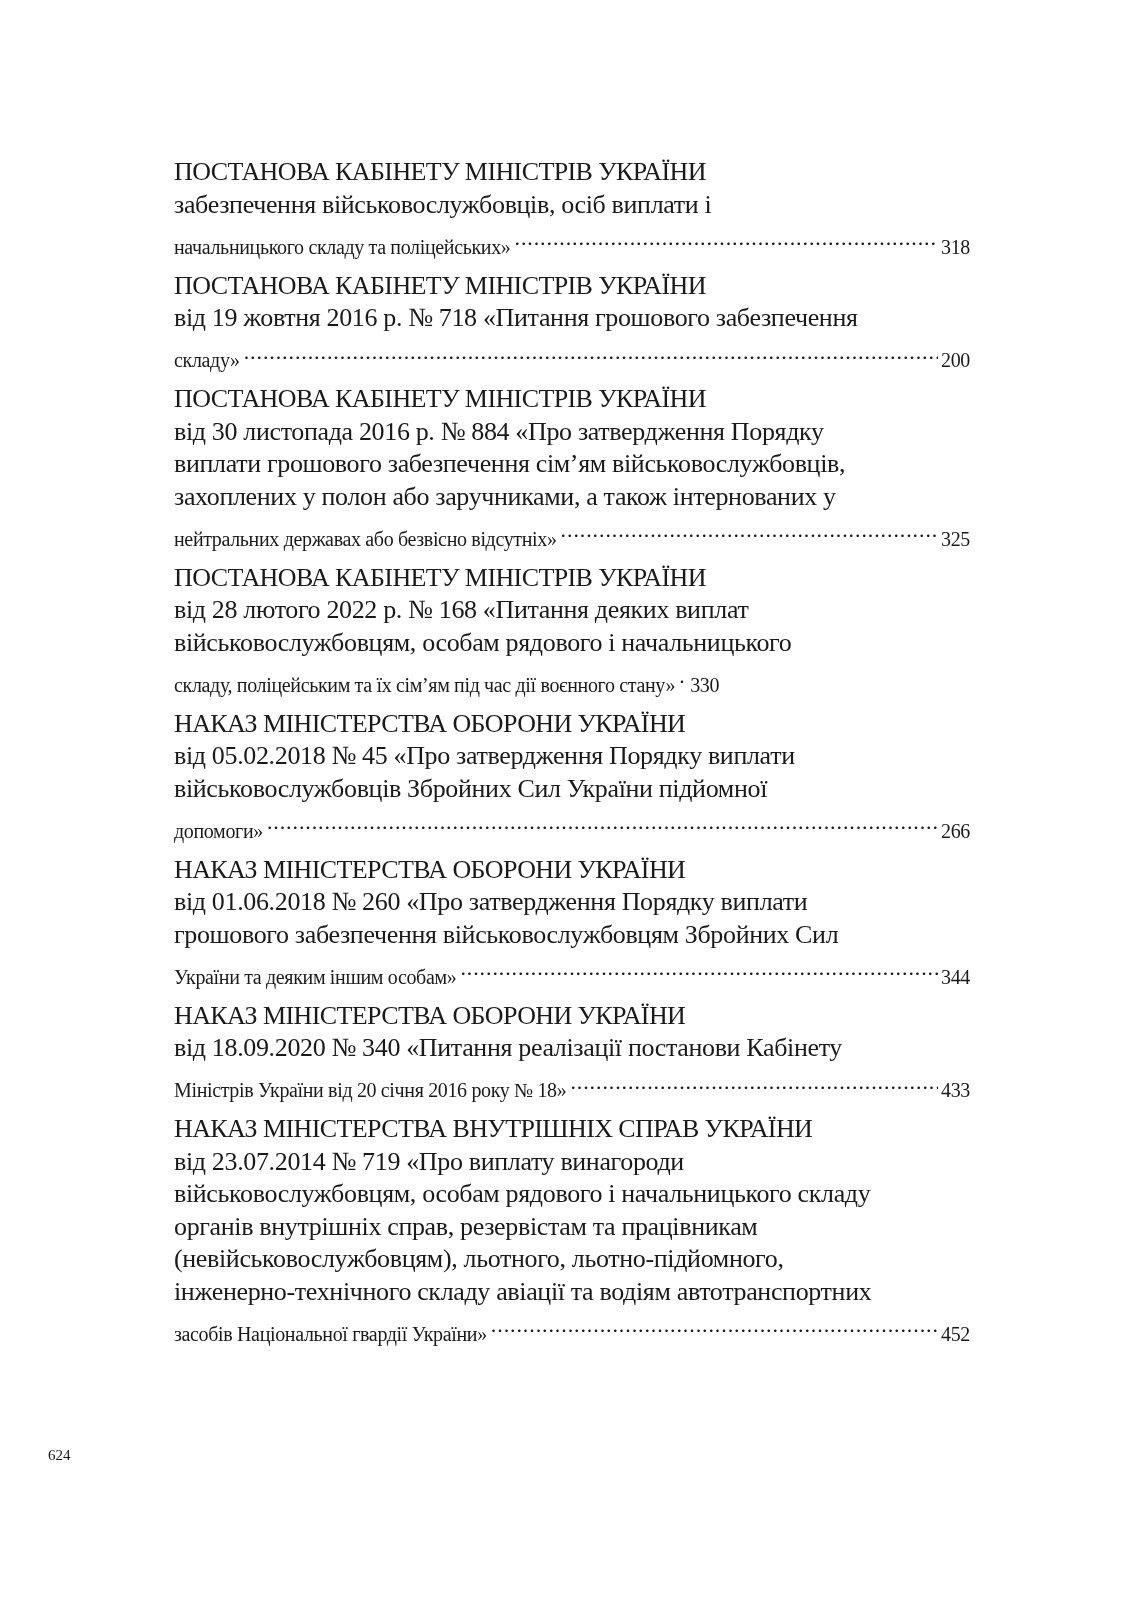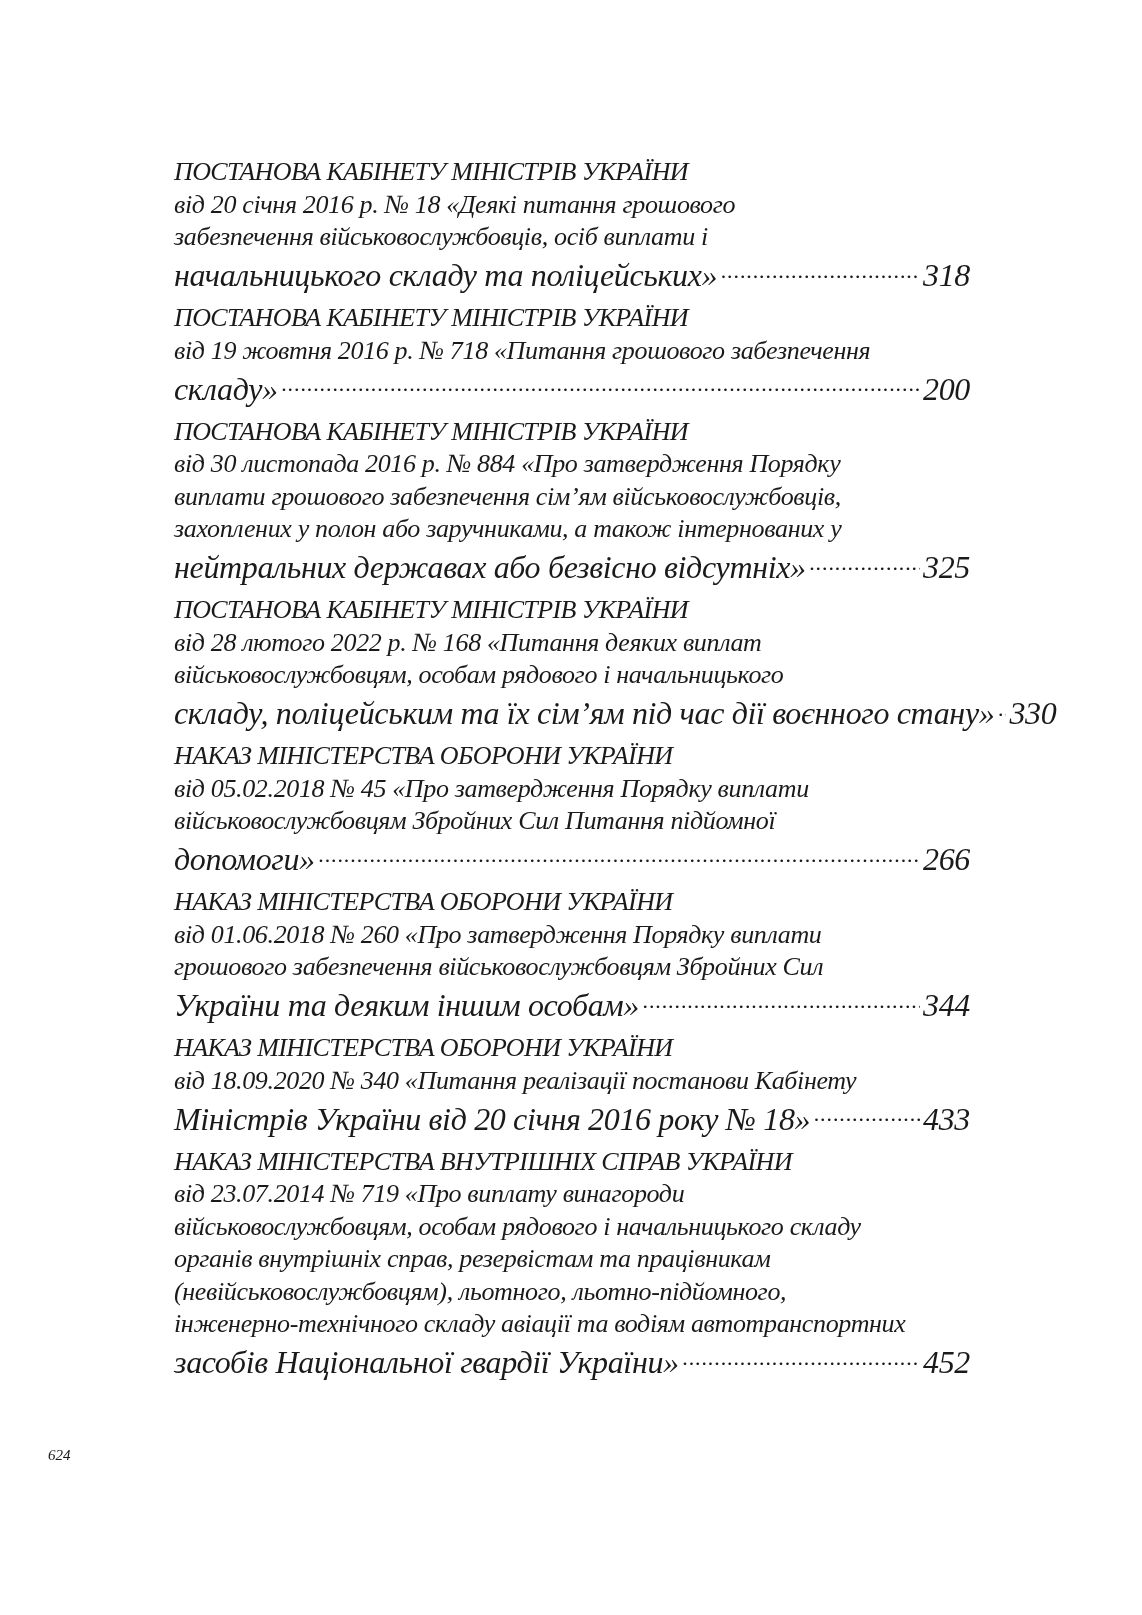--- a/index.html
+++ b/index.html
@@ -14,21 +14,20 @@
     overflow: hidden;
     font-family: "Liberation Serif", "DejaVu Serif", serif;
     color: #1a1a1a;
   }
   .page {
     position: absolute;
     left: 0;
     top: 0;
     width: 1142px;
     height: 1615px;
-    font-style: italic;
   }
   .toc {
     position: absolute;
     left: 174px;
     top: 156px;
     width: 796px;
   }
   .entry {
     margin: 0 0 16px 0;
   }
@@ -38,21 +37,21 @@
     height: 32.5px;
     white-space: nowrap;
     letter-spacing: -0.35px;
   }
   .heading {
     letter-spacing: -0.6px;
   }
   .last-line {
     display: flex;
     align-items: baseline;
-    font-size: 32px;
+    font-size: 20px;
     line-height: 32.5px;
     height: 32.5px;
     white-space: nowrap;
     letter-spacing: -0.35px;
   }
   .last-line .txt {
     flex: 0 0 auto;
   }
   .last-line .leader {
     flex: 1 1 auto;
@@ -86,21 +85,20 @@
   }
 </style>
 </head>
 <body>
 
 <div class="page">
   <div class="toc">
 
     <div class="entry">
       <div class="line heading">ПОСТАНОВА КАБІНЕТУ МІНІСТРІВ УКРАЇНИ</div>
-      <div class="line">від 20 січня 2016 р. № 18 «Деякі питання грошового</div>
       <div class="line">забезпечення військовослужбовців, осіб виплати і</div>
       <div class="last-line">
         <span class="txt">начальницького складу та поліцейських»</span>
         <span class="leader"></span>
         <span class="pg">318</span>
       </div>
     </div>
 
     <div class="entry">
       <div class="line heading">ПОСТАНОВА КАБІНЕТУ МІНІСТРІВ УКРАЇНИ</div>
@@ -131,21 +129,21 @@
       <div class="last-line">
         <span class="txt">складу, поліцейським та їх сім’ям під час дії воєнного стану»</span>
         <span class="leader" style="flex:0 0 8px;"></span>
         <span class="pg">330</span>
       </div>
     </div>
 
     <div class="entry">
       <div class="line heading">НАКАЗ МІНІСТЕРСТВА ОБОРОНИ УКРАЇНИ</div>
       <div class="line">від 05.02.2018  № 45 «Про затвердження Порядку виплати</div>
-      <div class="line">військовослужбовцям Збройних Сил Питання підйомної</div>
+      <div class="line">військовослужбовців Збройних Сил України підйомної</div>
       <div class="last-line">
         <span class="txt">допомоги»</span>
         <span class="leader"></span>
         <span class="pg">266</span>
       </div>
     </div>
 
     <div class="entry">
       <div class="line heading">НАКАЗ МІНІСТЕРСТВА ОБОРОНИ УКРАЇНИ</div>
       <div class="line">від 01.06.2018  № 260 «Про затвердження Порядку виплати</div>

